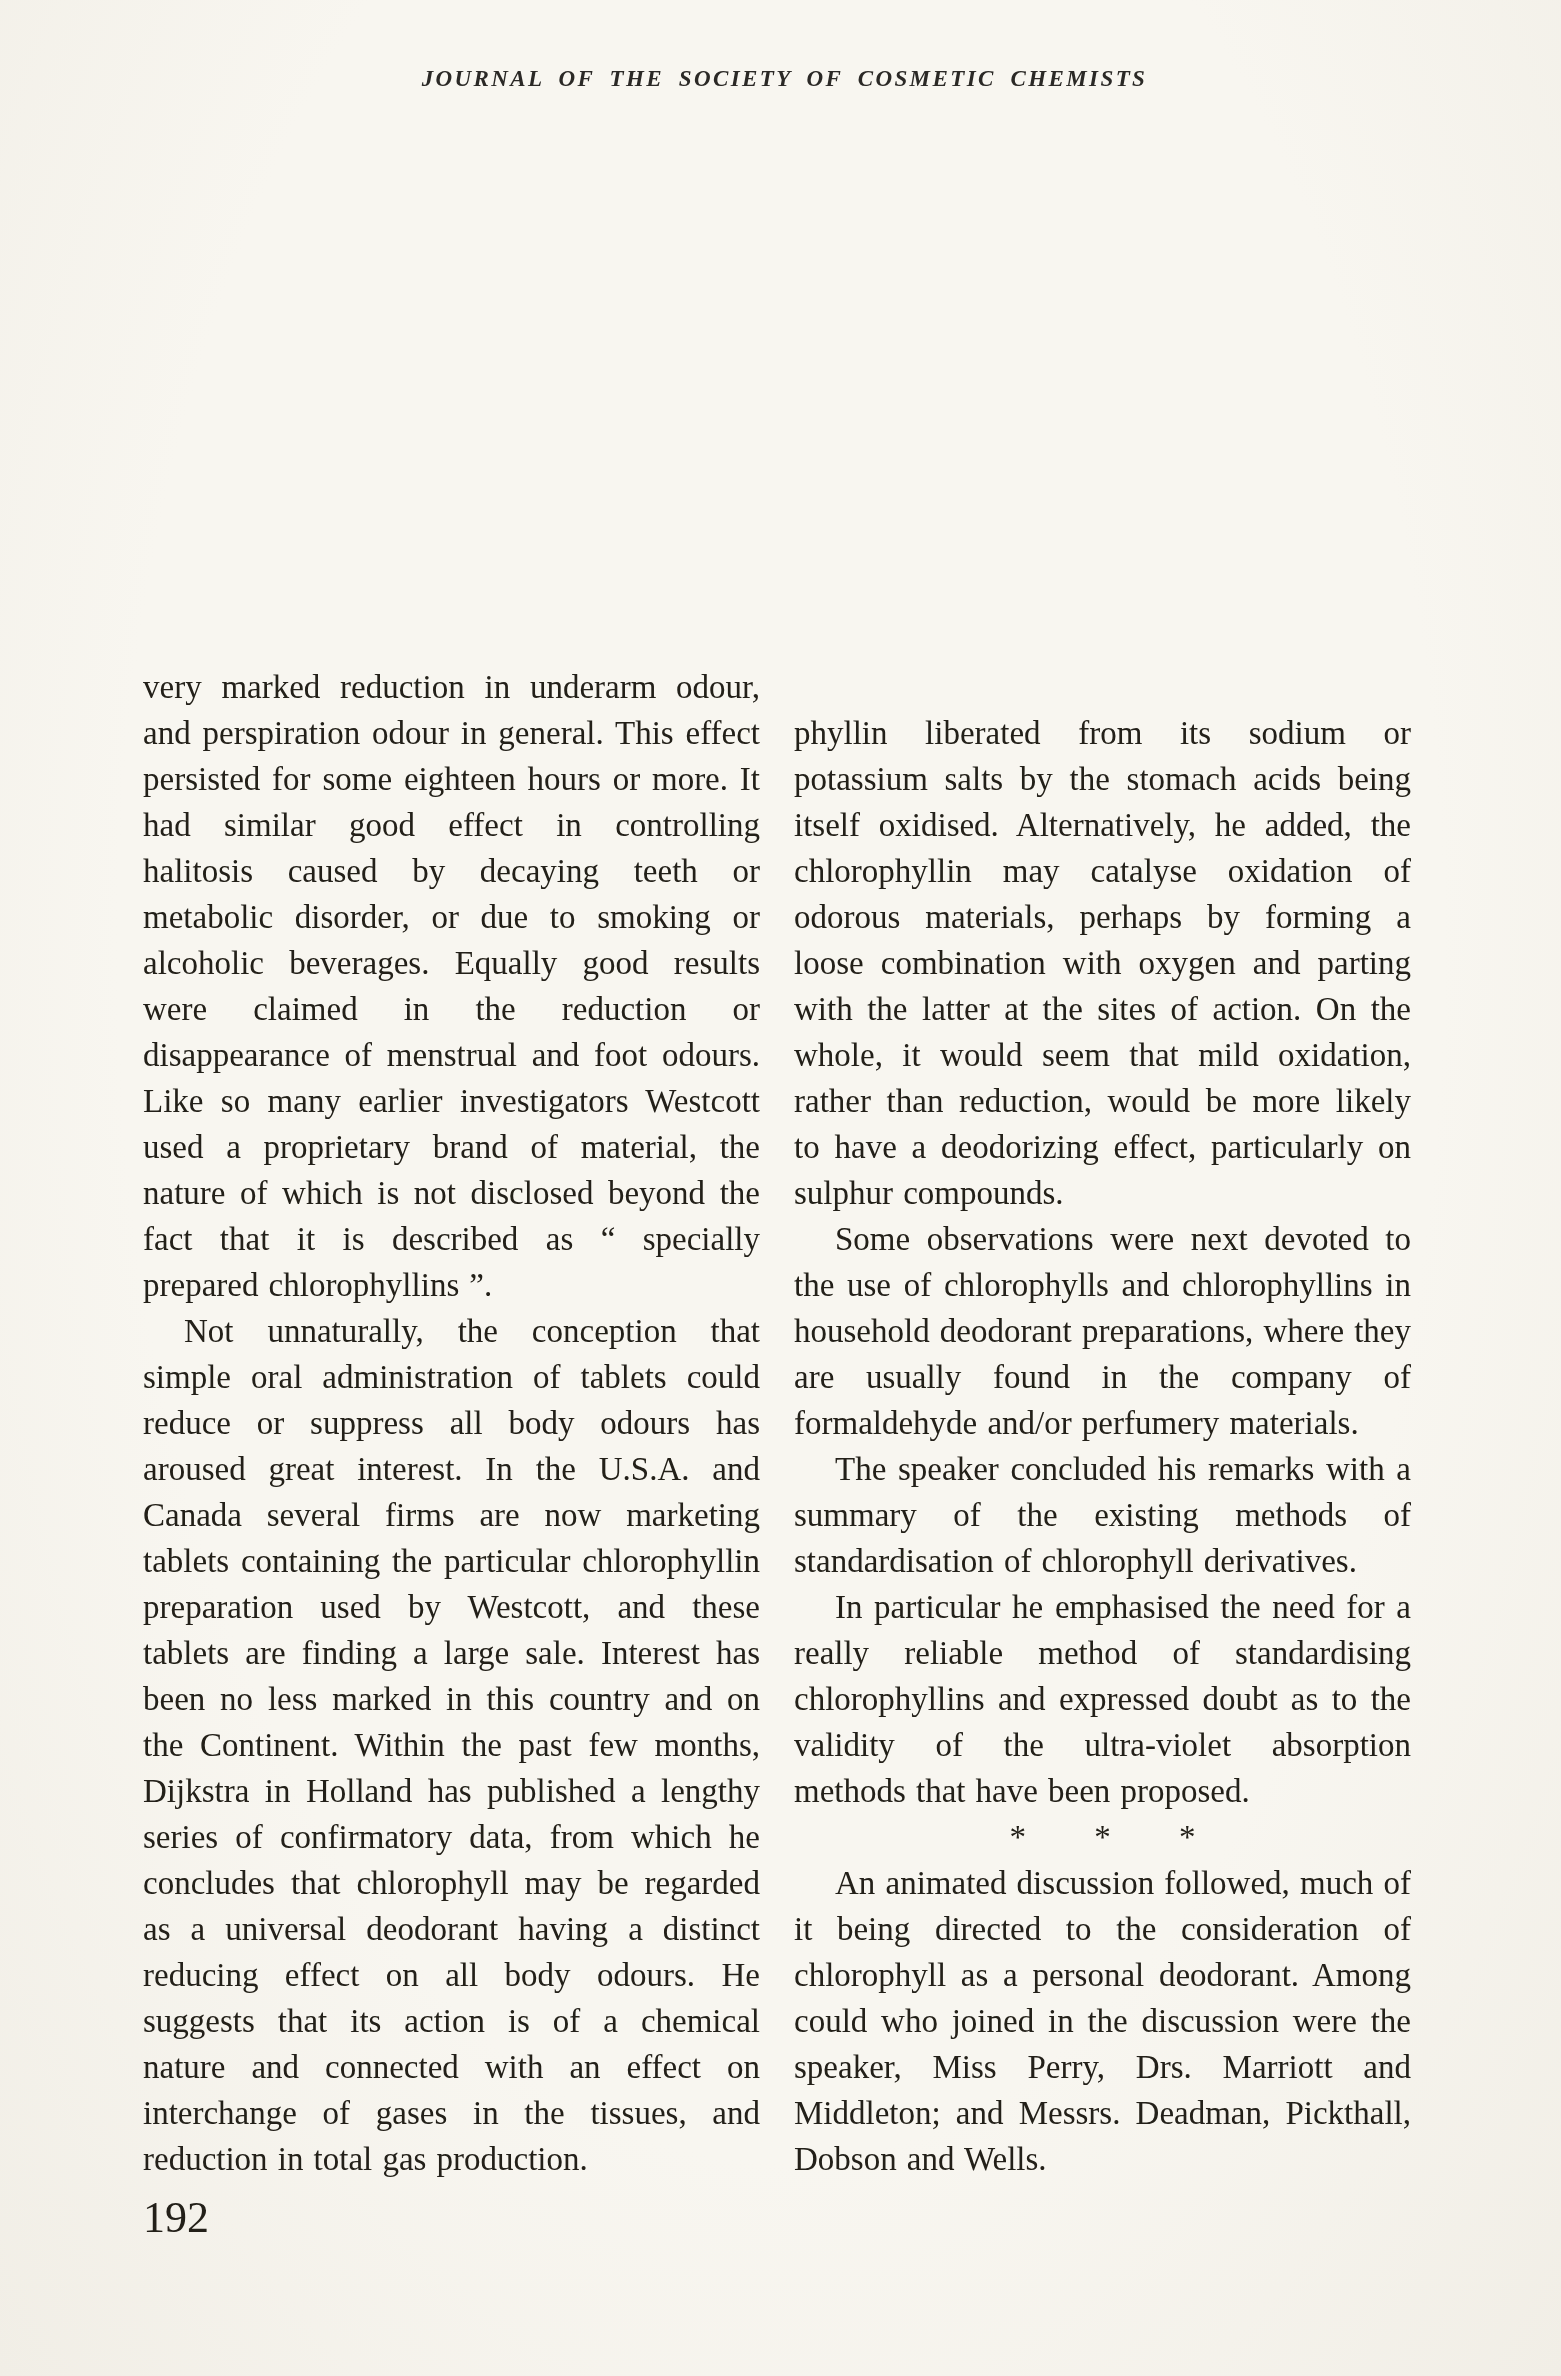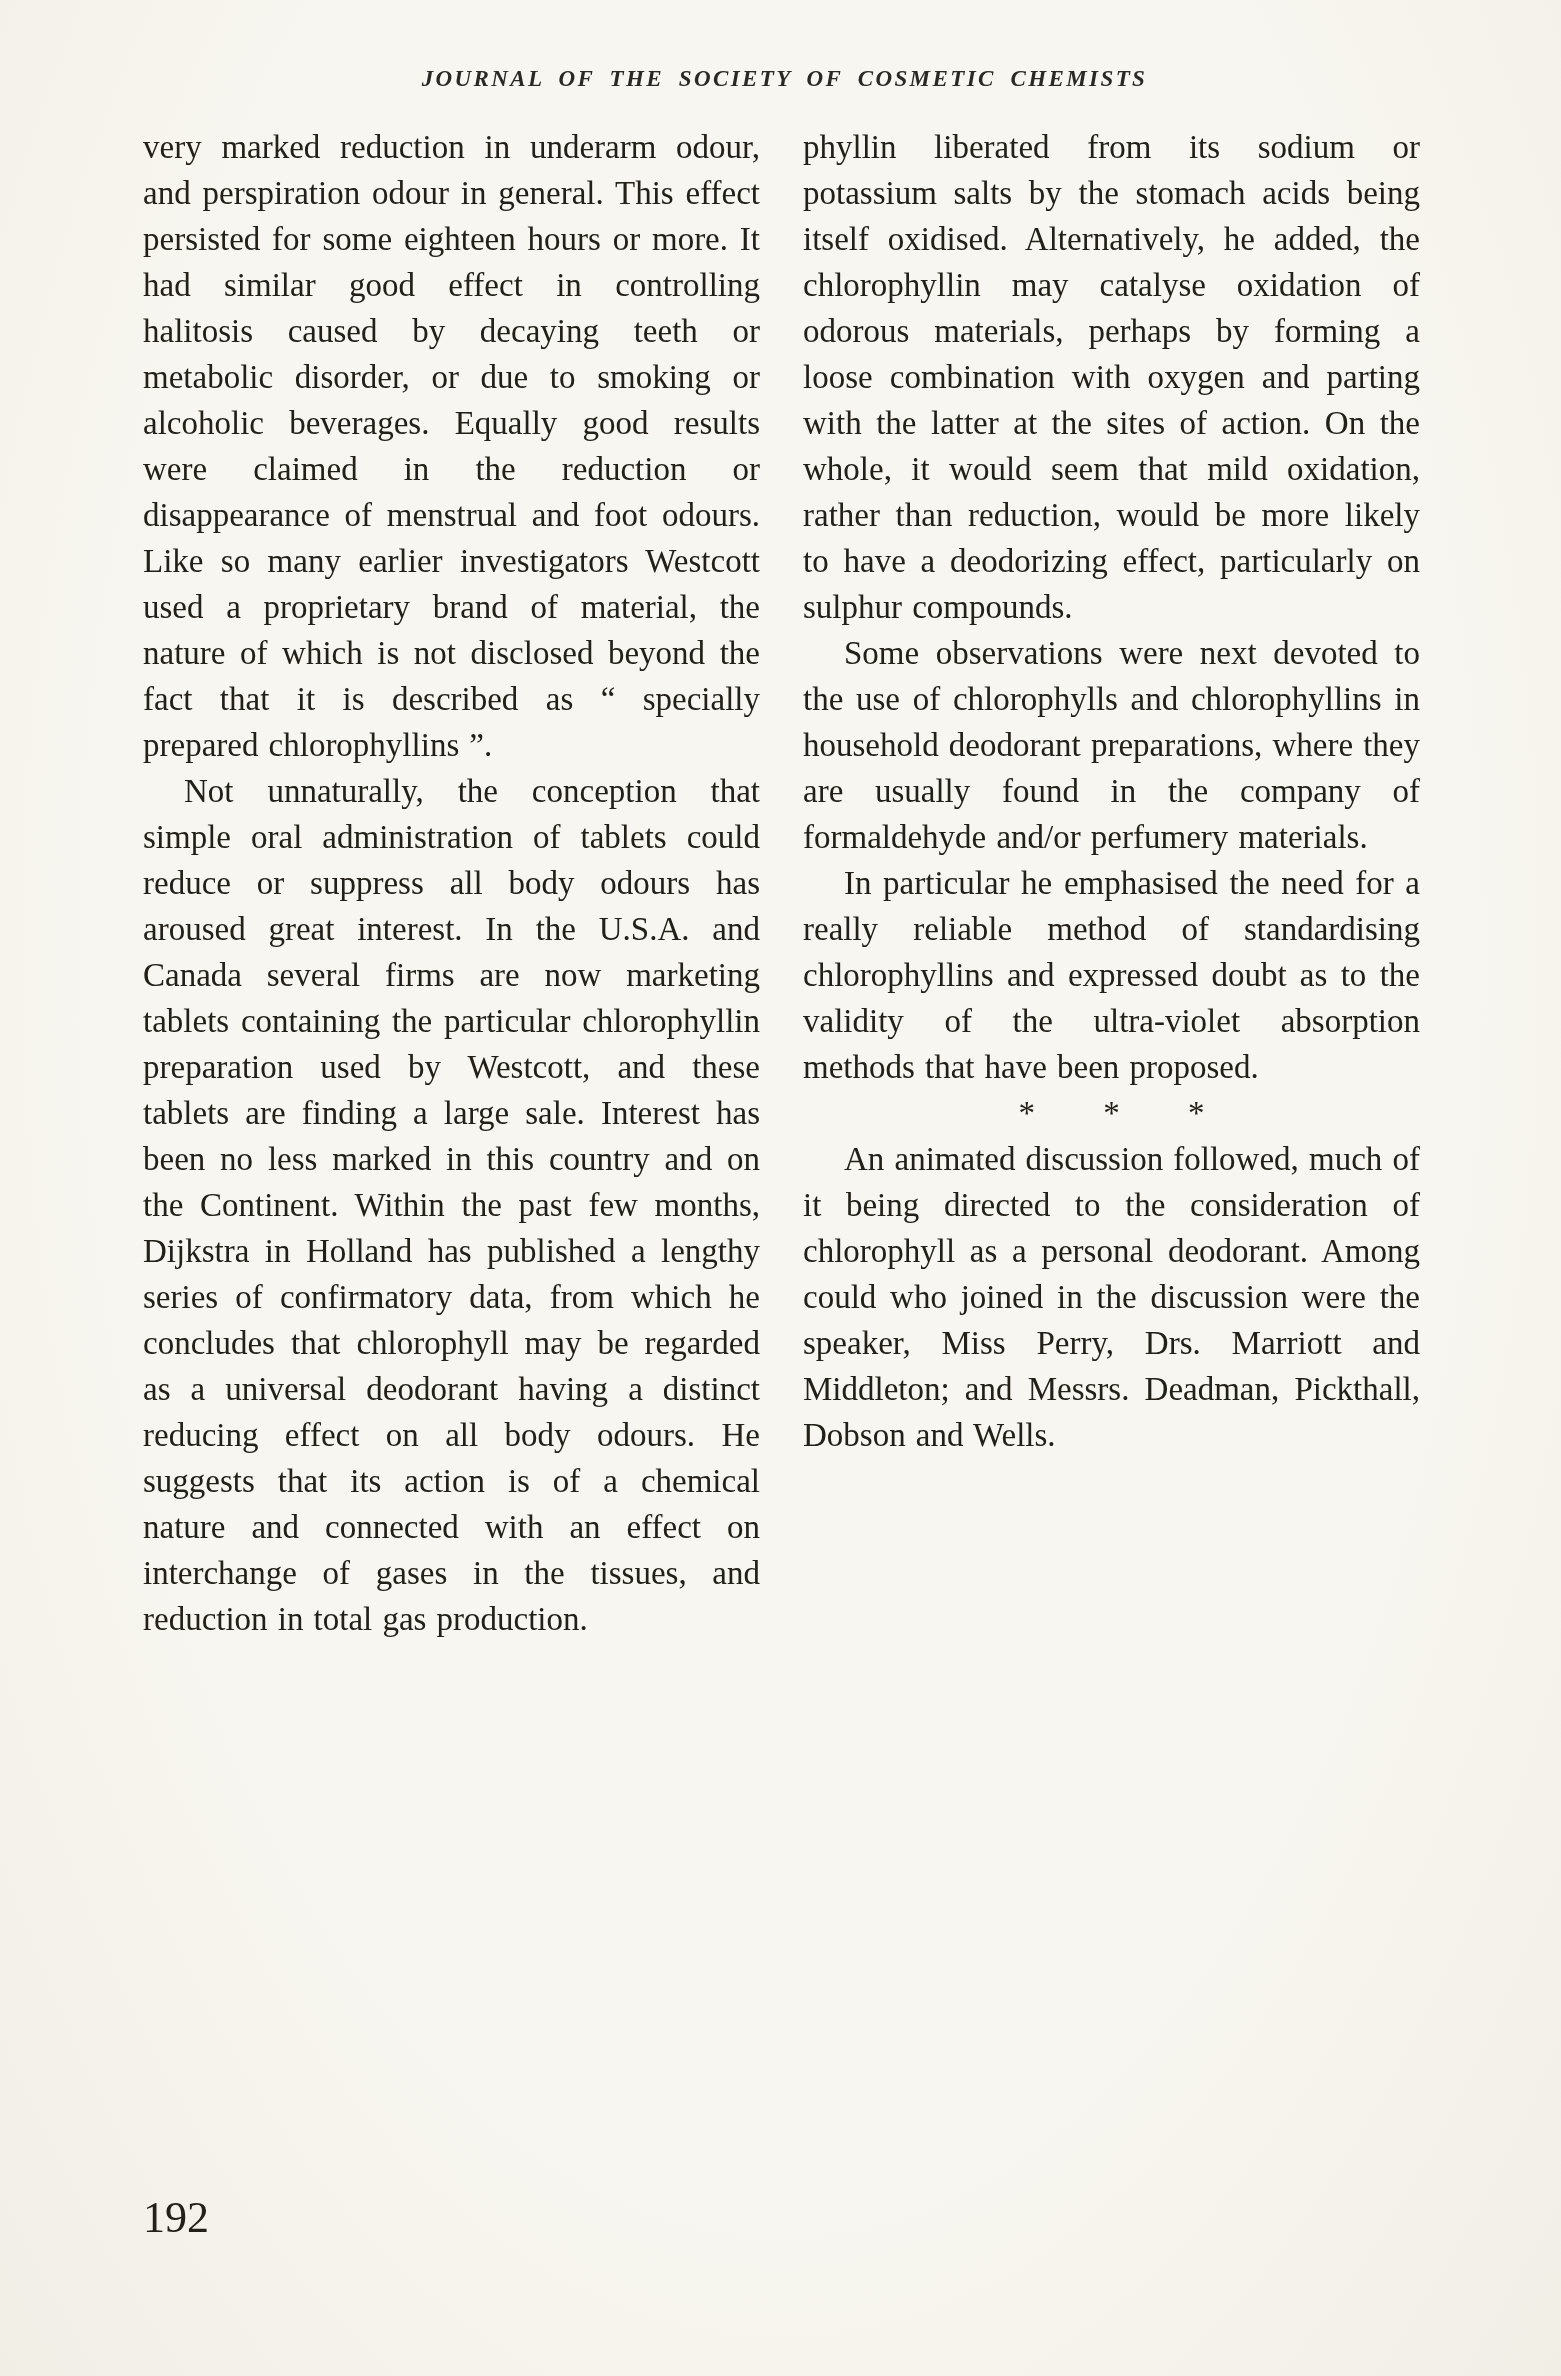--- a/index.html
+++ b/index.html
@@ -28,27 +28,28 @@
     text-align: center;
     font-size: 23px;
     font-weight: bold;
     letter-spacing: 2.4px;
     word-spacing: 6.6px;
     color: #2b2926;
     font-style: italic;
   }
   .columns {
     position: absolute;
-    top: 124px;
+    top: 134px;
     left: 143px;
     display: flex;
-    gap: 43px;
+    gap: 34px;
     width: 1281px;
     height: 2048px;
     overflow: hidden;
+    align-items: flex-end;
   }
   .col {
     width: 617px;
     flex: 0 0 617px;
     text-align: justify;
     font-size: 33px;
     line-height: 46px;
     word-spacing: 1.9px;
     color: #232019;
   }
@@ -83,20 +84,21 @@
   <main class="columns">
 
     <section class="col">
       <p>very marked reduction in underarm odour, and perspiration odour in general. This effect persisted for some eighteen hours or more. It had similar good effect in controlling halitosis caused by decaying teeth or metabolic disorder, or due to smoking or alcoholic beverages. Equally good results were claimed in the reduction or disappearance of menstrual and foot odours. Like so many earlier investigators Westcott used a proprietary brand of material, the nature of which is not disclosed beyond the fact that it is described as “ specially prepared chlorophyllins ”.</p>
       <p class="indent">Not unnaturally, the conception that simple oral administration of tablets could reduce or suppress all body odours has aroused great interest. In the U.S.A. and Canada several firms are now marketing tablets containing the particular chlorophyllin preparation used by Westcott, and these tablets are finding a large sale. Interest has been no less marked in this country and on the Continent. Within the past few months, Dijkstra in Holland has published a lengthy series of confirmatory data, from which he concludes that chlorophyll may be regarded as a universal deodorant having a distinct reducing effect on all body odours. He suggests that its action is of a chemical nature and connected with an effect on interchange of gases in the tissues, and reduction in total gas production.</p>
     </section>
 
     <section class="col">
       <p>phyllin liberated from its sodium or potassium salts by the stomach acids being itself oxidised. Alternatively, he added, the chlorophyllin may catalyse oxidation of odorous materials, perhaps by forming a loose combination with oxygen and parting with the latter at the sites of action. On the whole, it would seem that mild oxidation, rather than reduction, would be more likely to have a deodorizing effect, particularly on sulphur compounds.</p>
       <p class="indent">Some observations were next devoted to the use of chlorophylls and chlorophyllins in household deodorant preparations, where they are usually found in the company of formaldehyde and/or perfumery materials.</p>
+      <p class="indent">The speaker concluded his remarks with a summary of the existing methods of standardisation of chlorophyll derivatives.</p>
       <p class="indent">In particular he emphasised the need for a really reliable method of standardising chlorophyllins and expressed doubt as to the validity of the ultra-violet absorption methods that have been proposed.</p>
       <div class="separator">* * *</div>
       <p class="indent">An animated discussion followed, much of it being directed to the consideration of chlorophyll as a personal deodorant. Among could who joined in the discussion were the speaker, Miss Perry, Drs. Marriott and Middleton; and Messrs. Deadman, Pickthall, Dobson and Wells.</p>
     </section>
 
   </main>
 
   <span class="page-number">192</span>
 
 </div>

